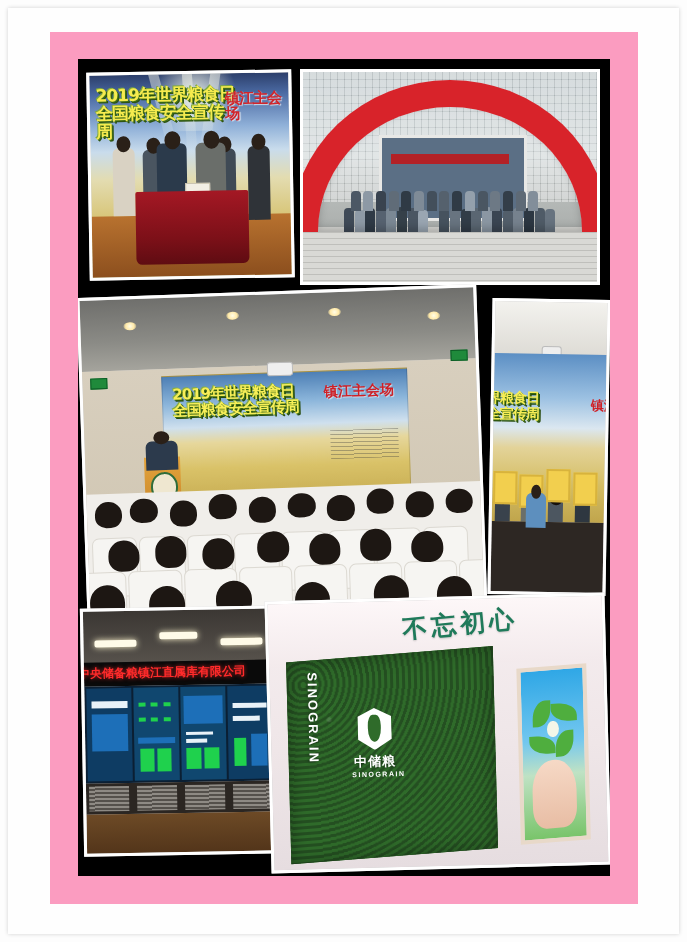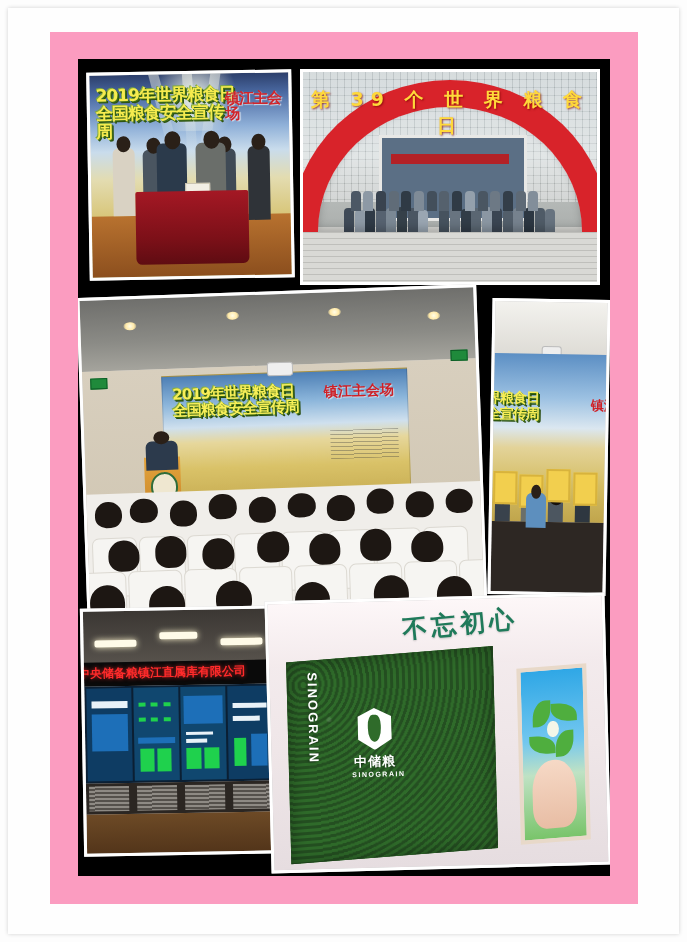--- a/index.html
+++ b/index.html
@@ -292,21 +292,20 @@
               <span style="left:51%;background:#303b46;height:20px"></span>
                 <span style="left:57%;background:#94a0ac;height:20px"></span>
               <span style="left:63%;background:#4a5662;height:20px"></span>
                 <span style="left:69%;background:#6d7985;height:20px"></span>
               <span style="left:75%;background:#333e49;height:20px"></span>
                 <span style="left:81%;background:#5e6a76;height:20px"></span>
               <span style="left:87%;background:#828e9a;height:20px"></span>
             </div>
 
             <div class="arch"></div>
-            <div class="archtxt">第 39 个 世 界 粮 食 日</div>
           </div>
         </div>
 
         <div class="photo p3">
           <div class="inner">
             <div class="ceiling"></div>
             <div class="lamp" style="left:11%;top:7%"></div>
             <div class="lamp" style="left:37%;top:5%"></div>
             <div class="lamp" style="left:63%;top:5%"></div>
             <div class="lamp" style="left:88%;top:7%"></div>

